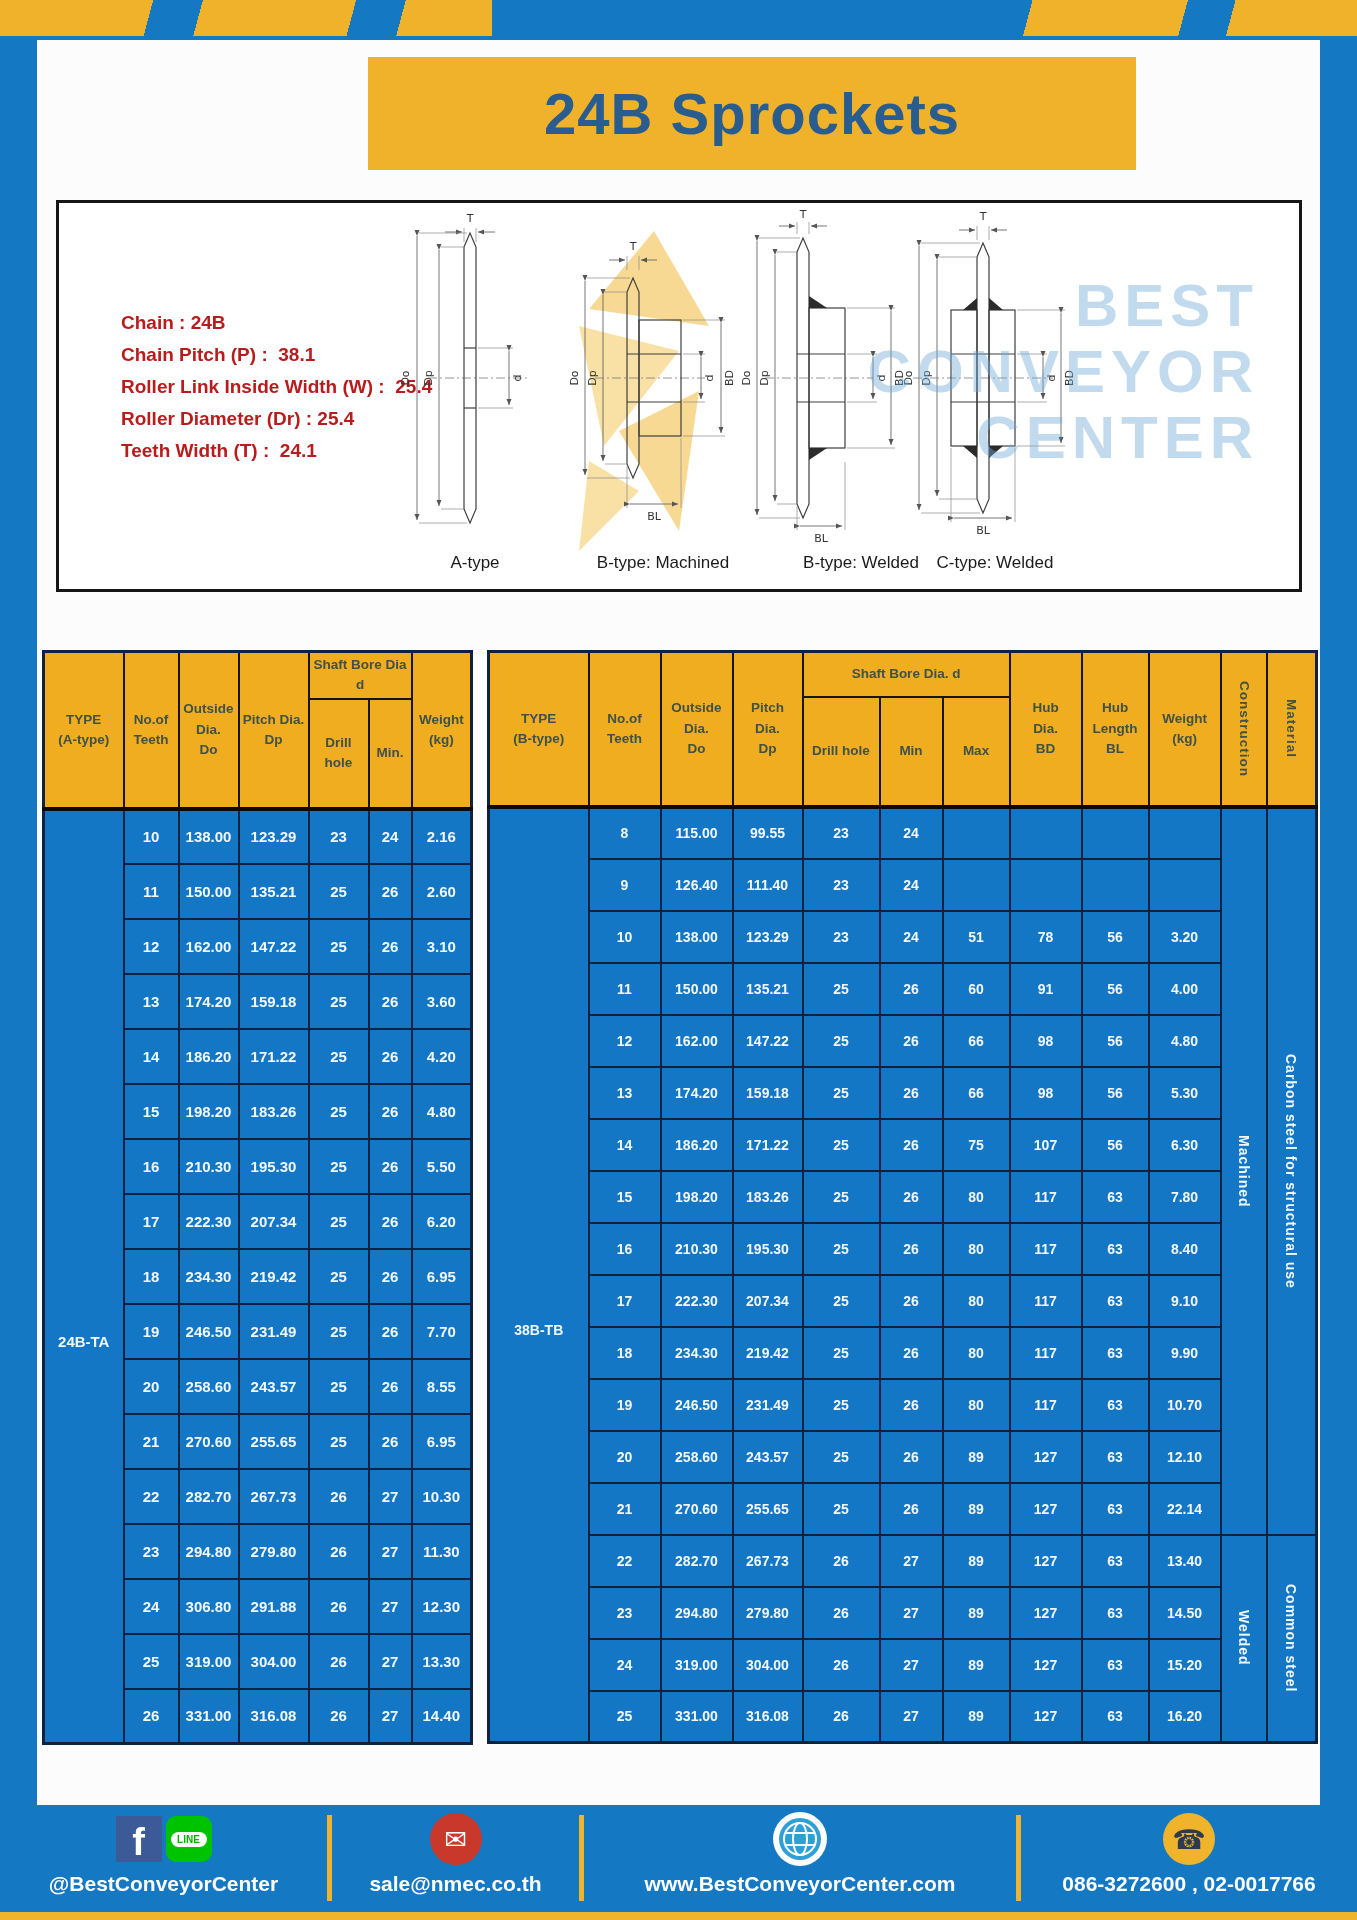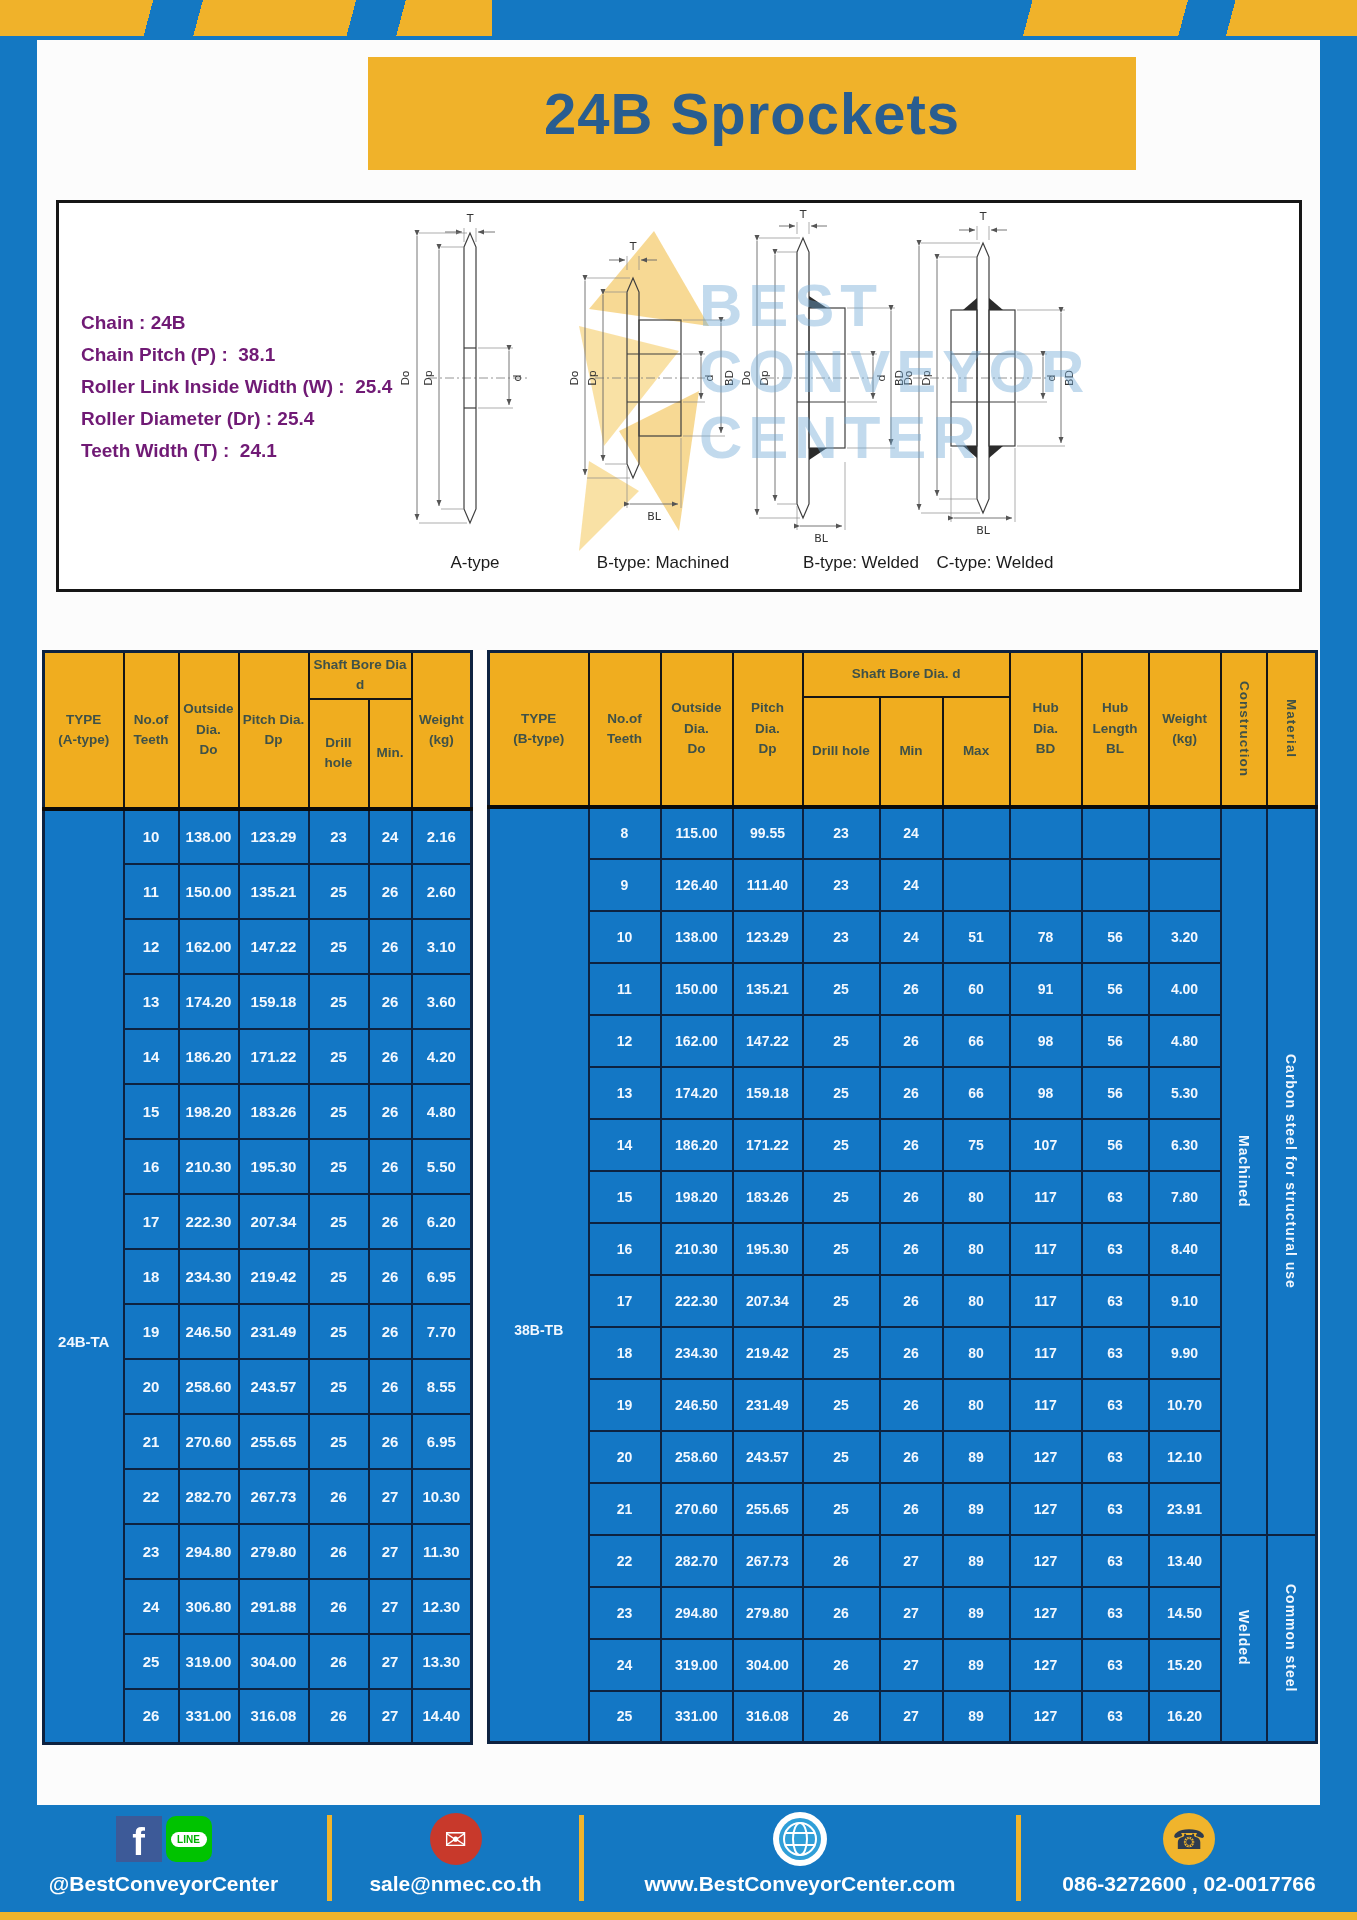--- a/index.html
+++ b/index.html
@@ -13,31 +13,31 @@
   .hz-right{position:absolute;right:0;top:0;width:372px;height:36px;
            background:repeating-linear-gradient(105deg,#1478c2 0 46px,#f0b22a 46px 196px);}
   
   .title-box{position:absolute;left:368px;top:57px;width:768px;height:113px;background:#f0b22a;
              display:flex;align-items:center;justify-content:center;}
   .title-box h1{margin:0;font-size:58px;font-weight:bold;color:#295d90;letter-spacing:1px;}
   
   .panel{position:absolute;left:56px;top:200px;width:1246px;height:392px;background:#ffffff;
          border:3px solid #161616;box-sizing:border-box;}
   .specs{position:absolute;left:22px;top:104px;}
-  .spec-line{font-size:19px;font-weight:bold;color:#701a75;height:32px;line-height:32px;white-space:pre;}
+  .spec-line{font-size:19px;font-weight:bold;color:#b91c1c;height:32px;line-height:32px;white-space:pre;margin-left:40px;}
   .drawings{position:absolute;left:274px;top:5px;width:760px;height:340px;}
   .drawings .out{stroke:#3f3f3f;stroke-width:1.2;fill:none;}
   .drawings .hubfill{fill:#2b2b2b;stroke:none;}
   .drawings .dim{stroke:#666;stroke-width:0.9;fill:none;}
   .drawings .ext{stroke:#8a8a8a;stroke-width:0.7;}
   .drawings .cl{stroke:#7a7a7a;stroke-width:0.8;stroke-dasharray:9 3 2 3;}
   .drawings .dl{font-size:11px;fill:#333;text-anchor:middle;font-family:"DejaVu Sans",sans-serif;}
   .caption{position:absolute;top:350px;transform:translateX(-50%);font-size:17px;color:#1c1c1c;margin-left:24px;}
   .caption.c0{left:392px}.caption.c1{left:580px}.caption.c2{left:778px}.caption.c3{left:912px}
-  .watermark{position:absolute;left:640px;top:70px;width:560px;text-align:left;opacity:.42;
+  .watermark{position:absolute;left:640px;top:70px;width:560px;text-align:right;opacity:.42;
              pointer-events:none;}
   .watermark div{font-size:60px;line-height:66px;font-weight:bold;color:#6fa9d6;letter-spacing:6px;}
   .wm-logo{position:absolute;left:500px;top:28px;width:170px;height:320px;opacity:.5;pointer-events:none;}
   
   table{border-collapse:collapse;table-layout:fixed;position:absolute;top:650px;
         border:3px solid #0d2240;}
   .ta{left:42px;width:428px;}
   .tb{left:487px;width:828px;}
   th{background:#f0ad1f;color:#3f5148;font-weight:bold;font-size:13.5px;line-height:1.5;
      border:2px solid #151515;white-space:pre-line;padding:2px;vertical-align:middle;text-align:center;}
@@ -620,21 +620,21 @@
         </tr>
         <tr>
           <td>21</td>
           <td>270.60</td>
           <td>255.65</td>
           <td>25</td>
           <td>26</td>
           <td>89</td>
           <td>127</td>
           <td>63</td>
-          <td>23.91</td>
+          <td>22.14</td>
         </tr>
         <tr>
           <td>22</td>
           <td>282.70</td>
           <td>267.73</td>
           <td>26</td>
           <td>27</td>
           <td>89</td>
           <td>127</td>
           <td>63</td>

